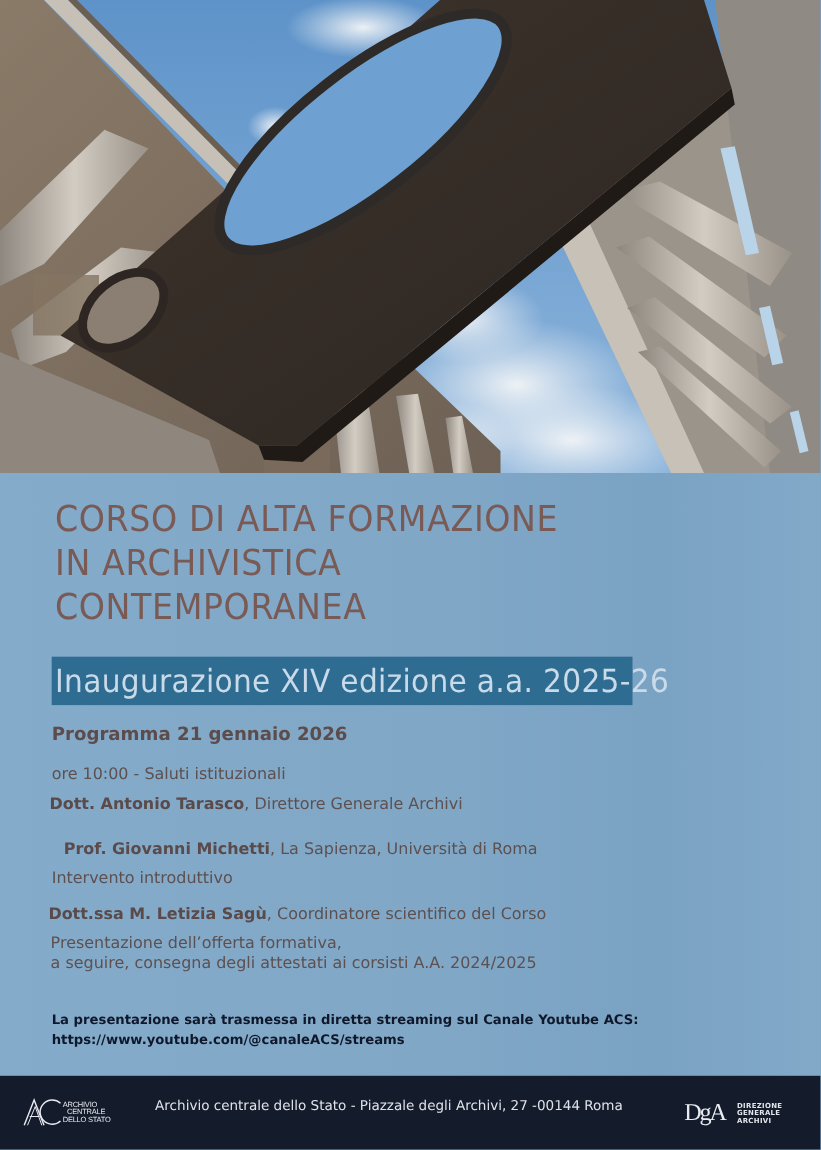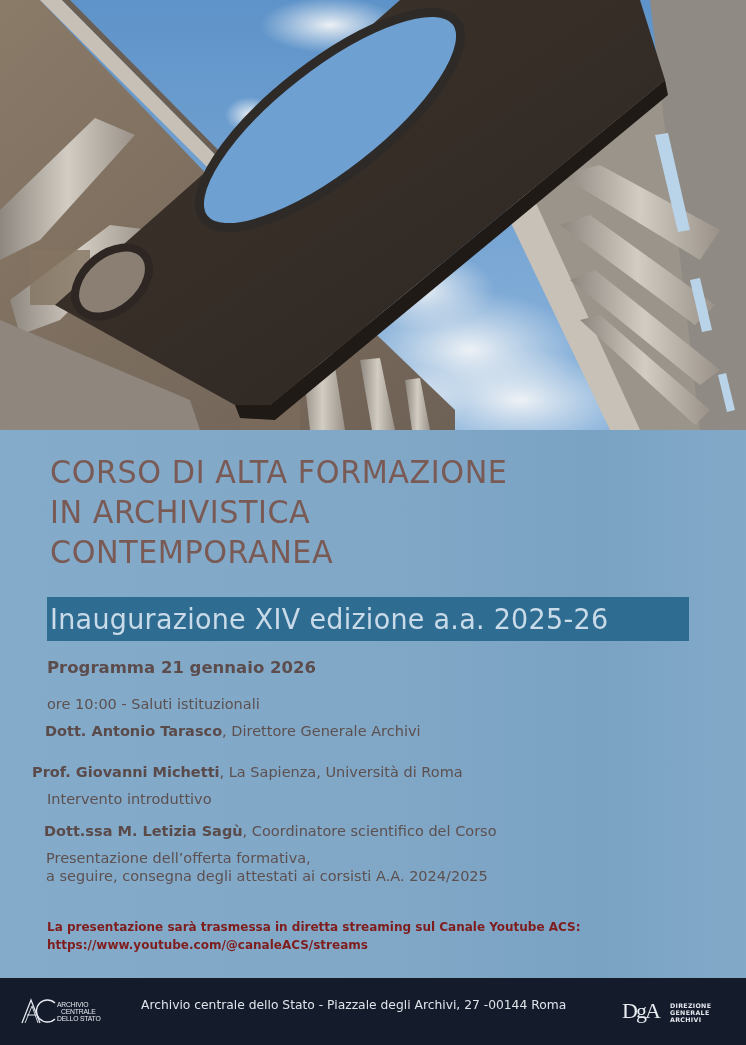--- a/index.html
+++ b/index.html
@@ -19,36 +19,36 @@
     background: linear-gradient(90deg, #84abca 0%, #80a7c6 55%, #7aa2c3 80%, #82a9c8 100%);
   }
   .title {
     position: absolute; left: 50px; top: 452px; width: 660px;
     color: #7a5a55; font-family: "DejaVu Sans", sans-serif; font-weight: normal;
     font-size: 32.5px; line-height: 40px; letter-spacing: 0.6px;
     transform: scaleX(0.93); transform-origin: left top;
   }
   .title div { white-space: nowrap; }
   .edition {
-    position: absolute; left: 47px; top: 597px; width: 642px; height: 44px;
+    position: absolute; left: 47px; top: 597px; width: 528px; height: 44px;
     background: #2f6c92;
   }
   .edition span {
     position: absolute; left: 3px; top: 2px; white-space: nowrap;
     color: #c9dbe8; font-family: "DejaVu Sans", sans-serif; font-size: 29px; line-height: 40px;
     transform: scaleX(0.93); transform-origin: left top; letter-spacing: 0.3px;
   }
 
   .program { position: absolute; left: 0; top: 0; color: #5b4c4c; font-family: "DejaVu Sans", sans-serif; }
   .t { position: absolute; white-space: nowrap; font-size: 14.5px; line-height: 18px; color: #5d5050; }
   .t b { font-weight: bold; color: #5a4a4a; text-align: right; }
   .t.h { font-size: 16.5px; font-weight: bold; color: #5d4c4c; }
 
   .stream {
-    position: absolute; left: 47px; top: 918px; color: #7f1d1d;
+    position: absolute; left: 47px; top: 918px; color: #0f172a;
     font-family: "DejaVu Sans", sans-serif; font-weight: bold; font-size: 12px; line-height: 18px;
     white-space: nowrap;
   }
 
   
   .footer {
     position: absolute; left: 0; top: 978px; width: 746px; height: 70px; background: #141b2b;
   }
   .acs-logo { position: absolute; left: 21px; top: 20px; width: 90px; height: 26px; }
   .acs-mark { position: absolute; left: 0; top: 0; width: 36px; height: 26px; }
@@ -156,21 +156,21 @@
   <span>Inaugurazione XIV edizione a.a. 2025-26</span>
 </div>
 
 <div class="program">
   <div class="t h" style="left:47px; top:659px;text-align:center;">Programma 21 gennaio 2026</div>
 
   <div class="t" style="left:47px; top:695px;">ore 10:00 - Saluti istituzionali</div>
 
   <div class="t" style="left:45px; top:722px;"><b>Dott. Antonio Tarasco</b><span>, Direttore Generale Archivi</span></div>
 
-  <div class="t" style="left:32px; top:763px;"><b>Prof. Giovanni Michetti</b><span>, La Sapienza, Università di Roma</span></div>
+  <div class="t" style="left:58px; top:763px;"><b>Prof. Giovanni Michetti</b><span>, La Sapienza, Università di Roma</span></div>
 
   <div class="t" style="left:47px; top:790px;">Intervento introduttivo</div>
 
   <div class="t" style="left:44px; top:822px;"><b>Dott.ssa M. Letizia Sagù</b><span>, Coordinatore scientifico del Corso</span></div>
 
   <div class="t" style="left:46px; top:849px;">Presentazione dell’offerta formativa,</div>
   <div class="t" style="left:46px; top:867px;">a seguire, consegna degli attestati ai corsisti A.A. 2024/2025</div>
 </div>
 
 <div class="stream">

